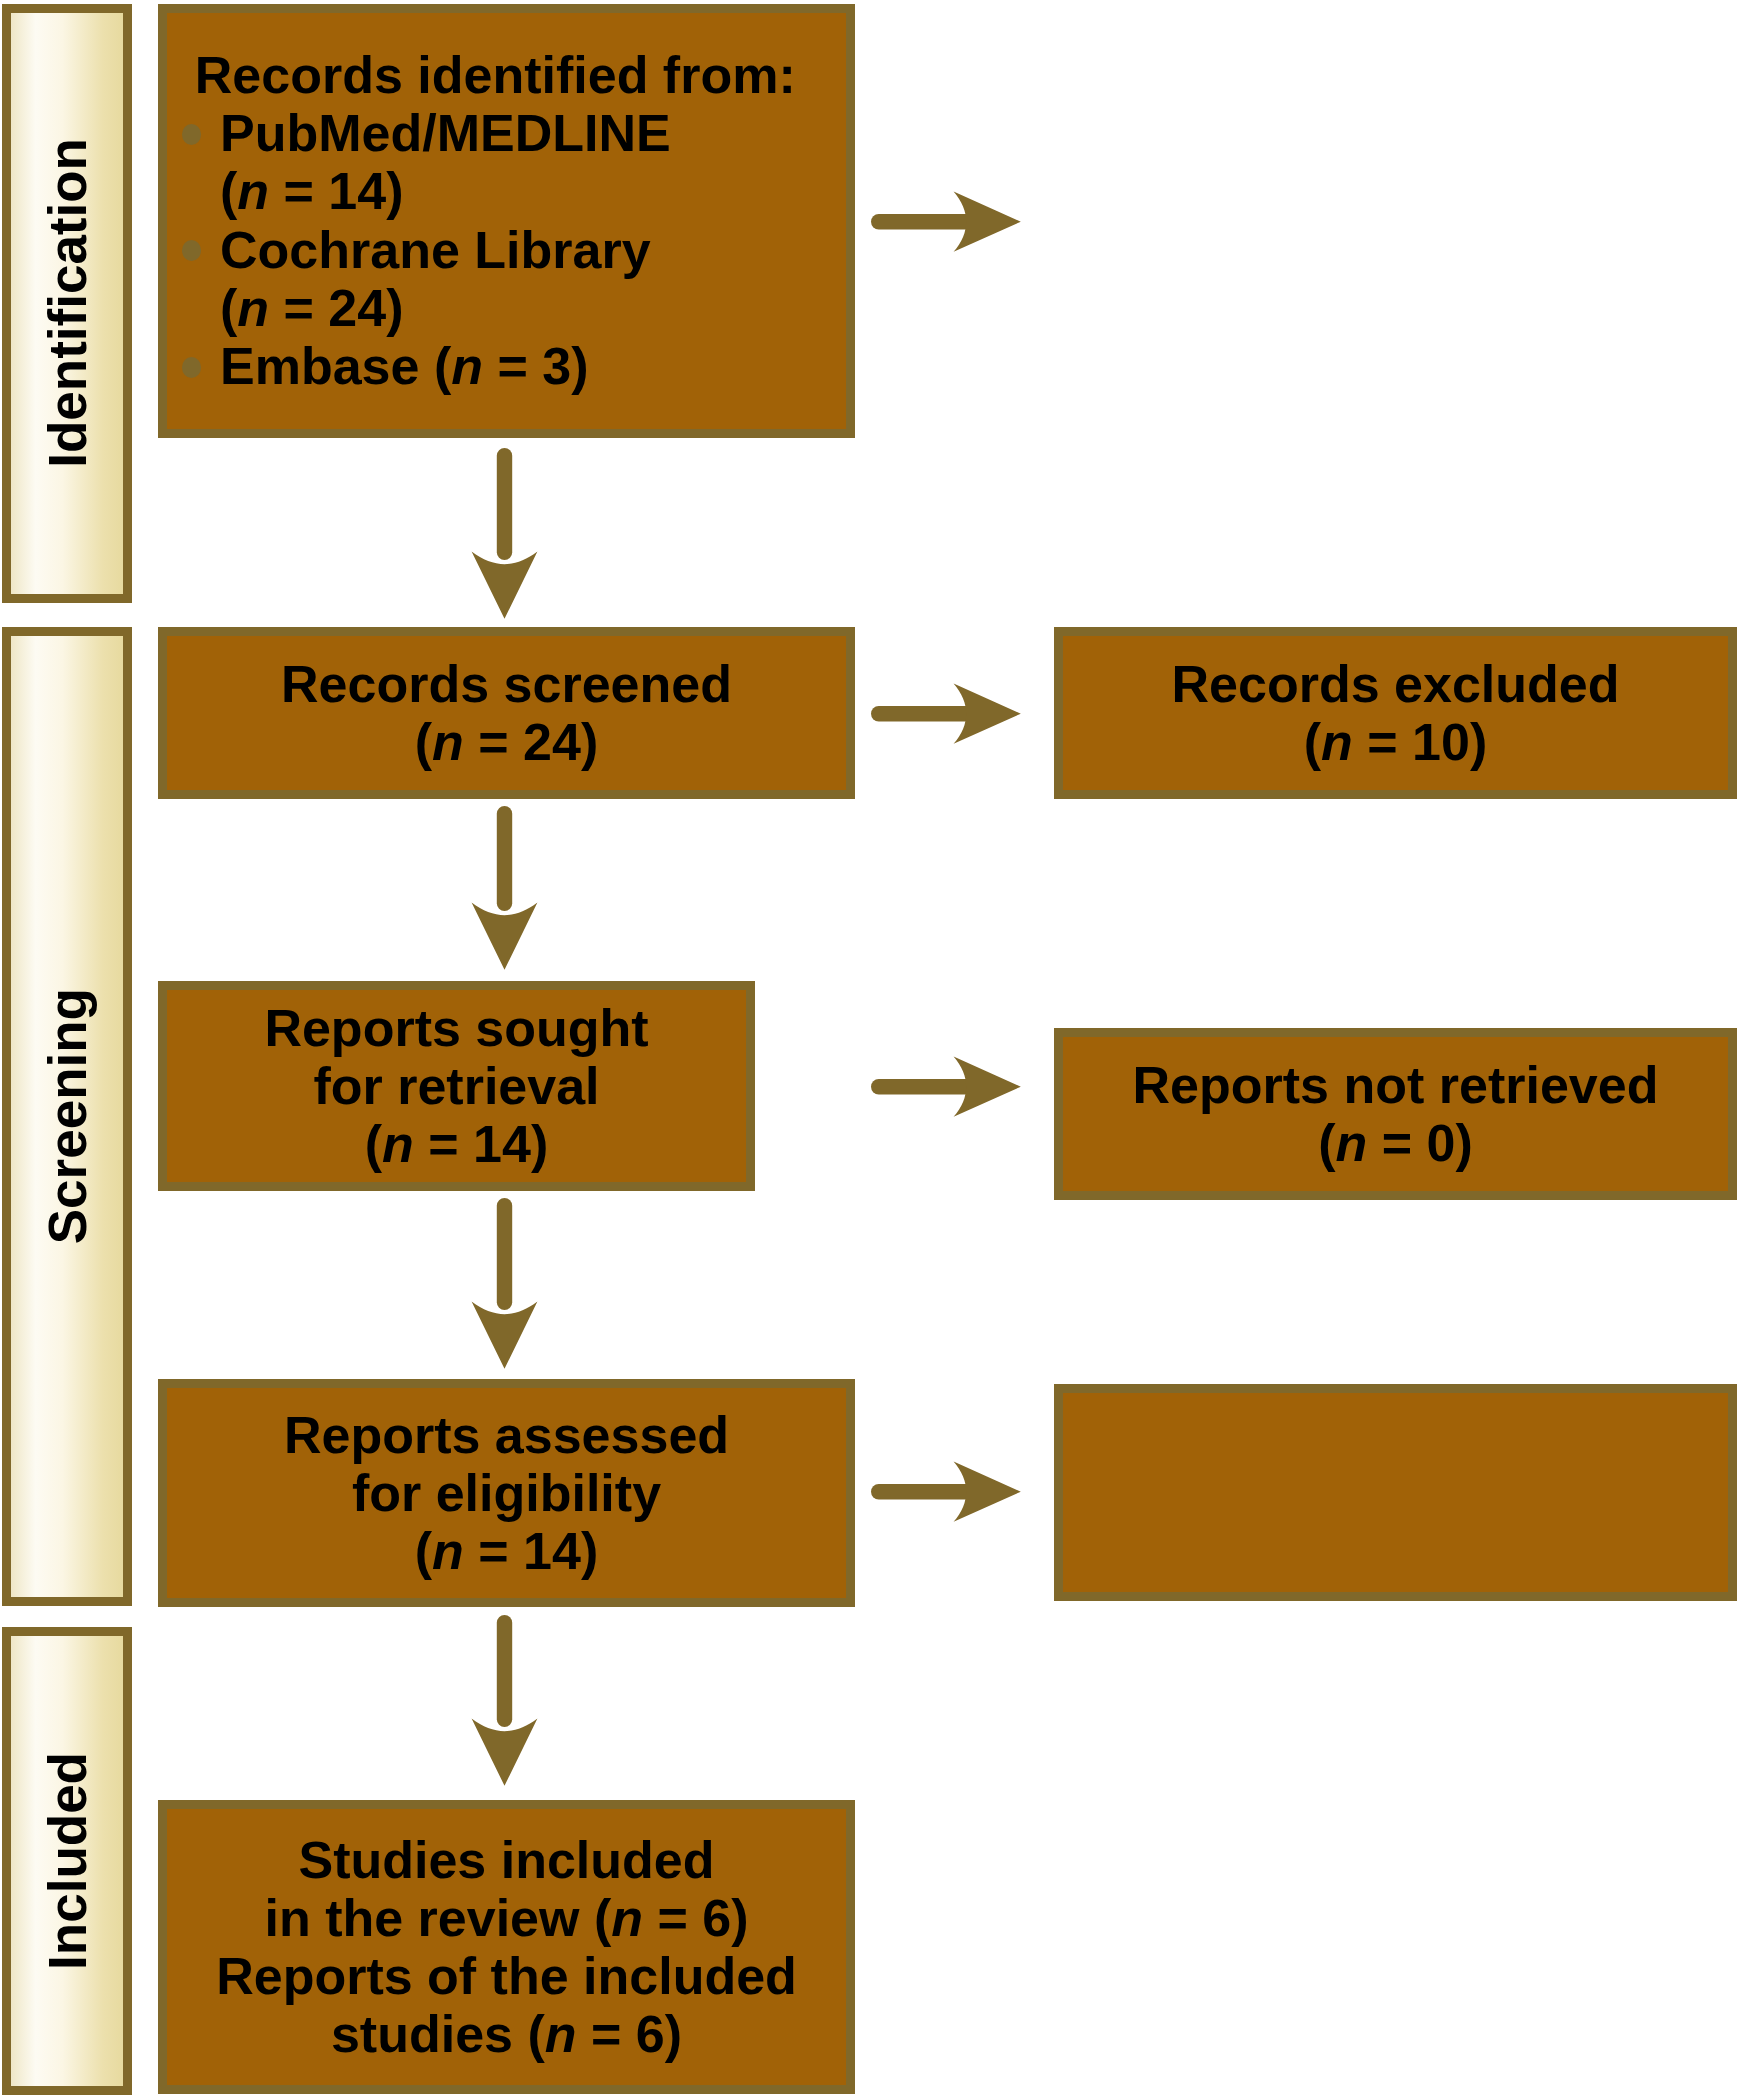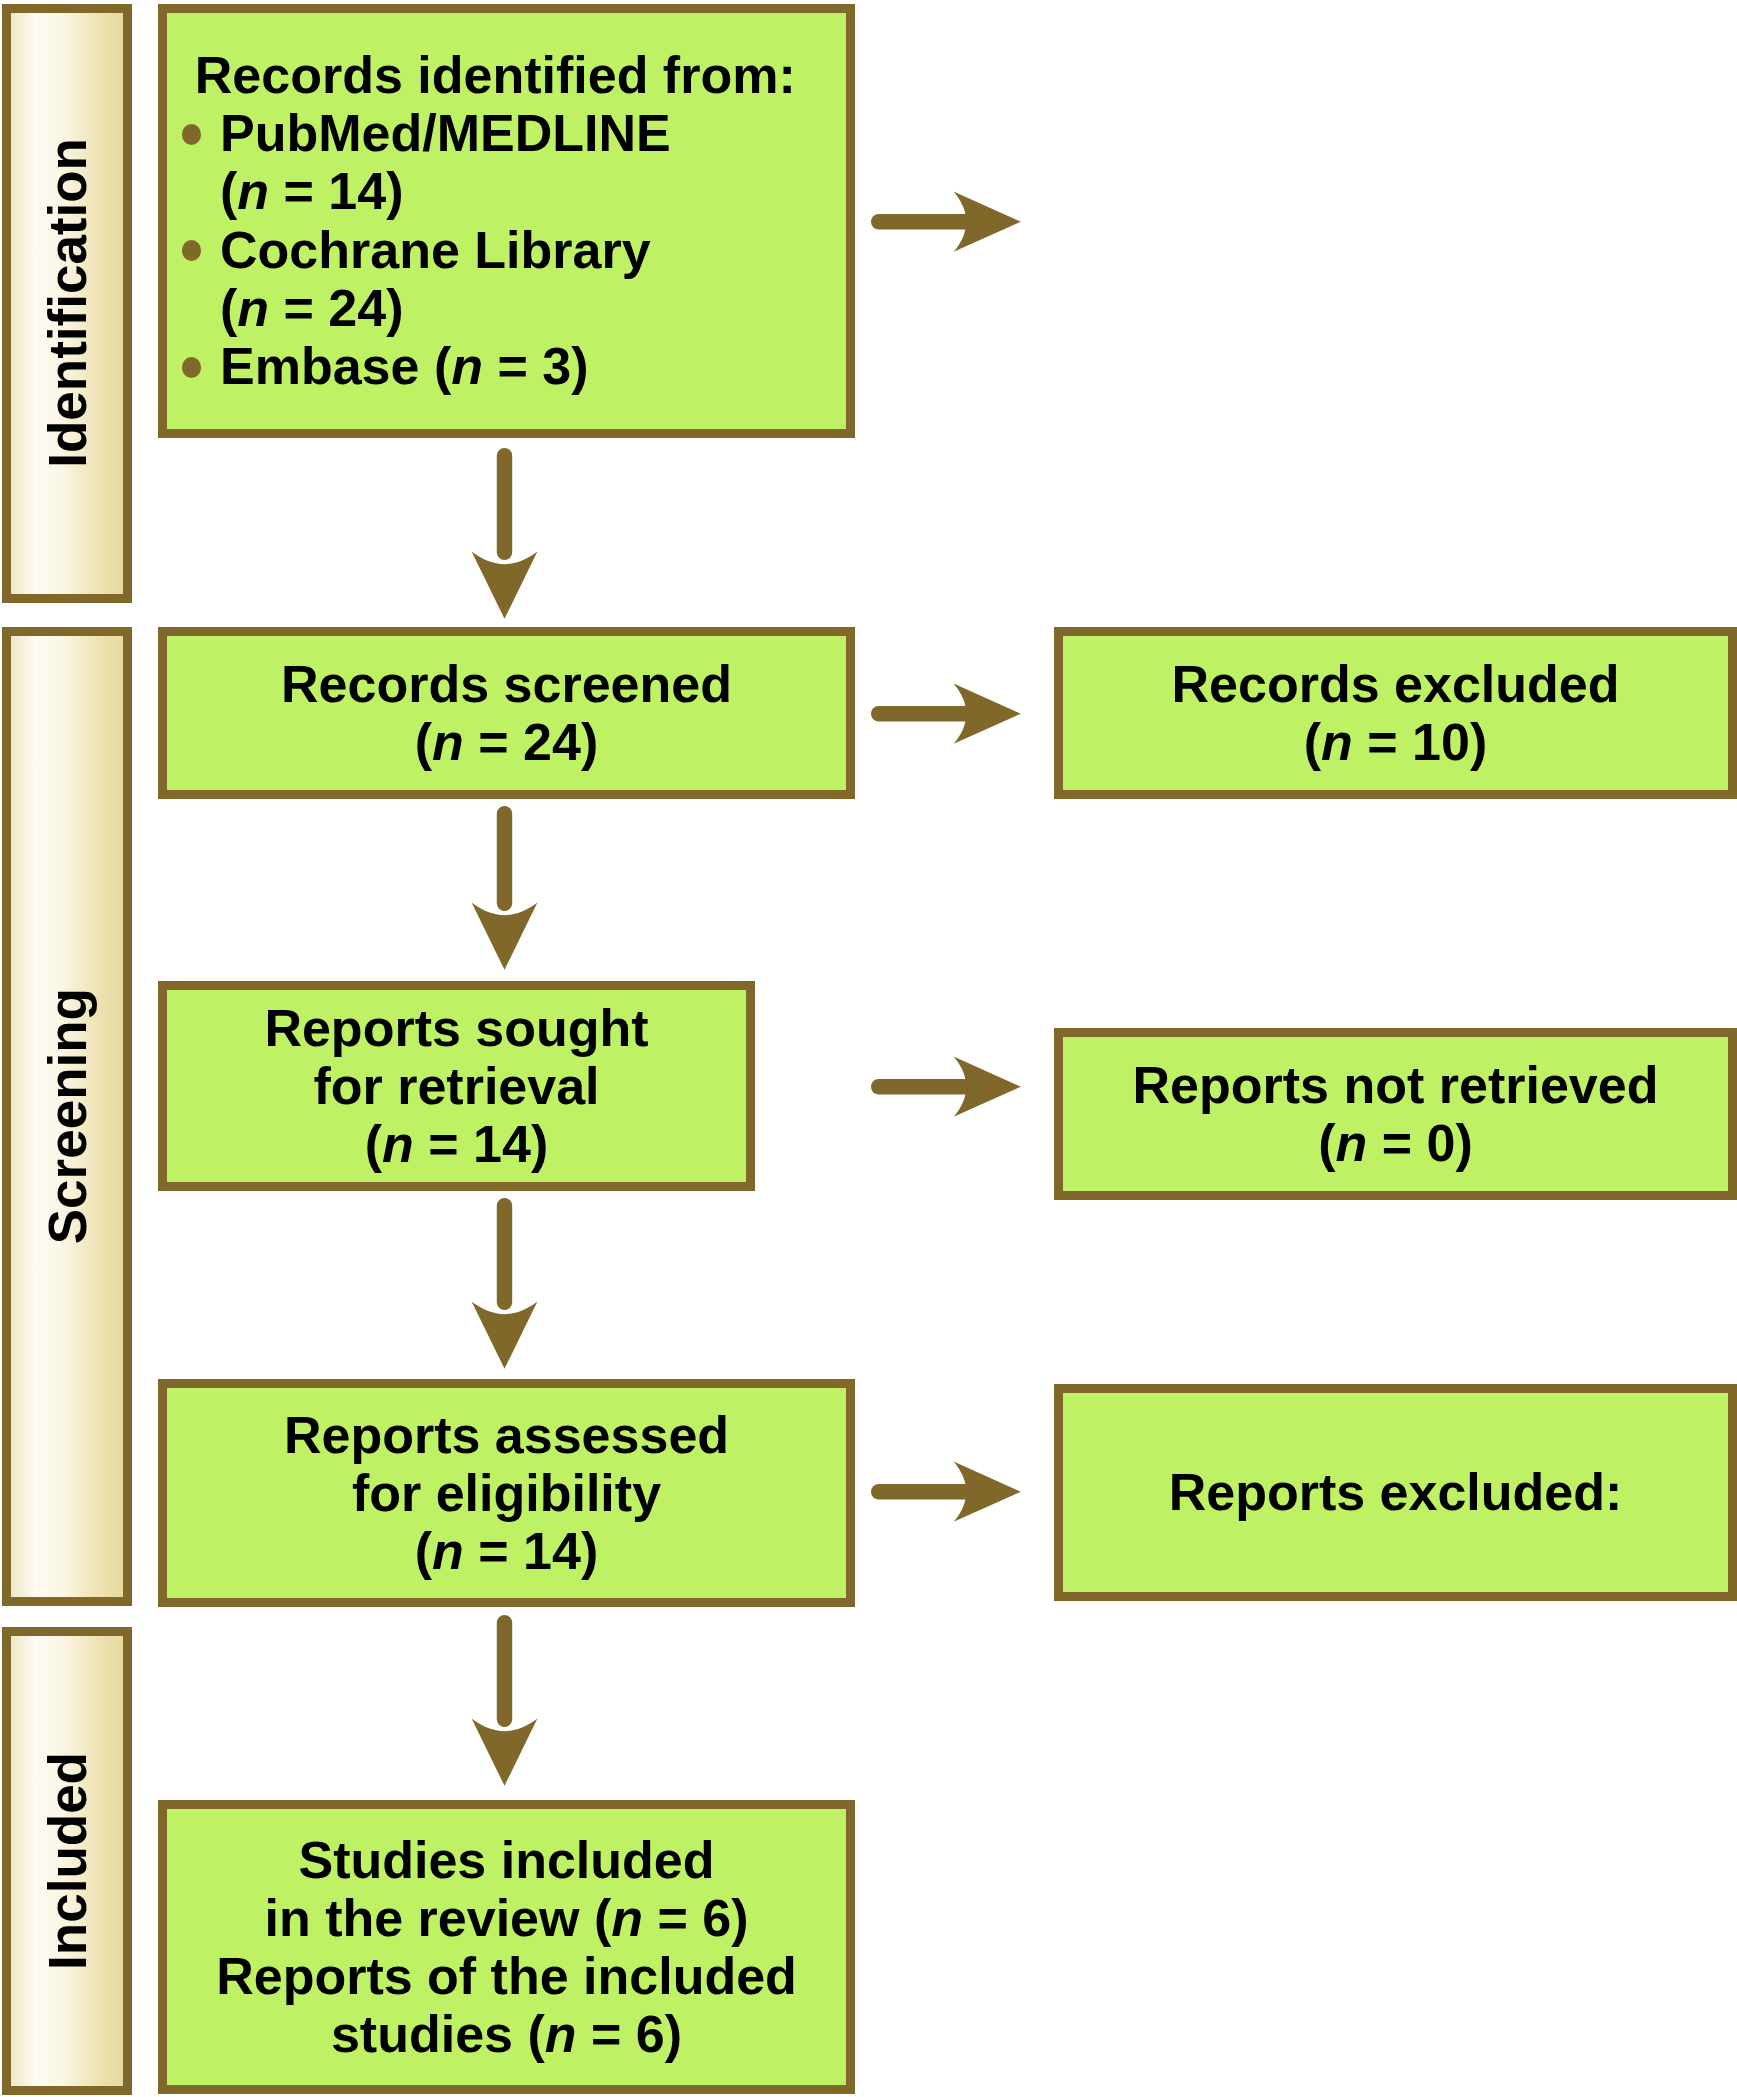--- a/index.html
+++ b/index.html
@@ -47,21 +47,21 @@
     color: #000000;
     white-space: nowrap;
     line-height: 1;
   }
 
   
   .flow-box {
     position: absolute;
     box-sizing: border-box;
     border: 9.8px solid #80682a;
-    background: #bef264;
+    background: #a16207;
     display: flex;
     flex-direction: column;
     justify-content: center;
     color: #000;
   }
   .box-inner {
     padding: 0 9.8px;
   }
   .box-title {
     font-weight: bold;
@@ -213,21 +213,20 @@
 
   <div class="arrow-h" style="left:871px; top:1449px; width:182px; height:84px;">
     <svg width="182" height="84" viewBox="0 0 260 120" aria-hidden="true">
       <rect x="0" y="50" width="150" height="22" rx="11" fill="#80682a"></rect>
       <path d="M118 18 C 142 46, 142 76, 118 104 L 214 61 Z" fill="#80682a"></path>
     </svg>
   </div>
 
   <div class="flow-box" style="left:1054px; top:1384px; width:683px; height:217px;">
     <div class="box-inner">
-      <div class="box-title">Reports excluded:</div>
     </div>
   </div>
 
   <div class="arrow-v" style="left:459px; top:1615px; width:91px; height:175px;">
     <svg width="91" height="175" viewBox="0 0 130 250" aria-hidden="true">
       <rect x="54" y="0" width="22" height="160" rx="11" fill="#80682a"></rect>
       <path d="M18 148 C 50 172, 80 172, 112 148 L 65 244 Z" fill="#80682a"></path>
     </svg>
   </div>
 

